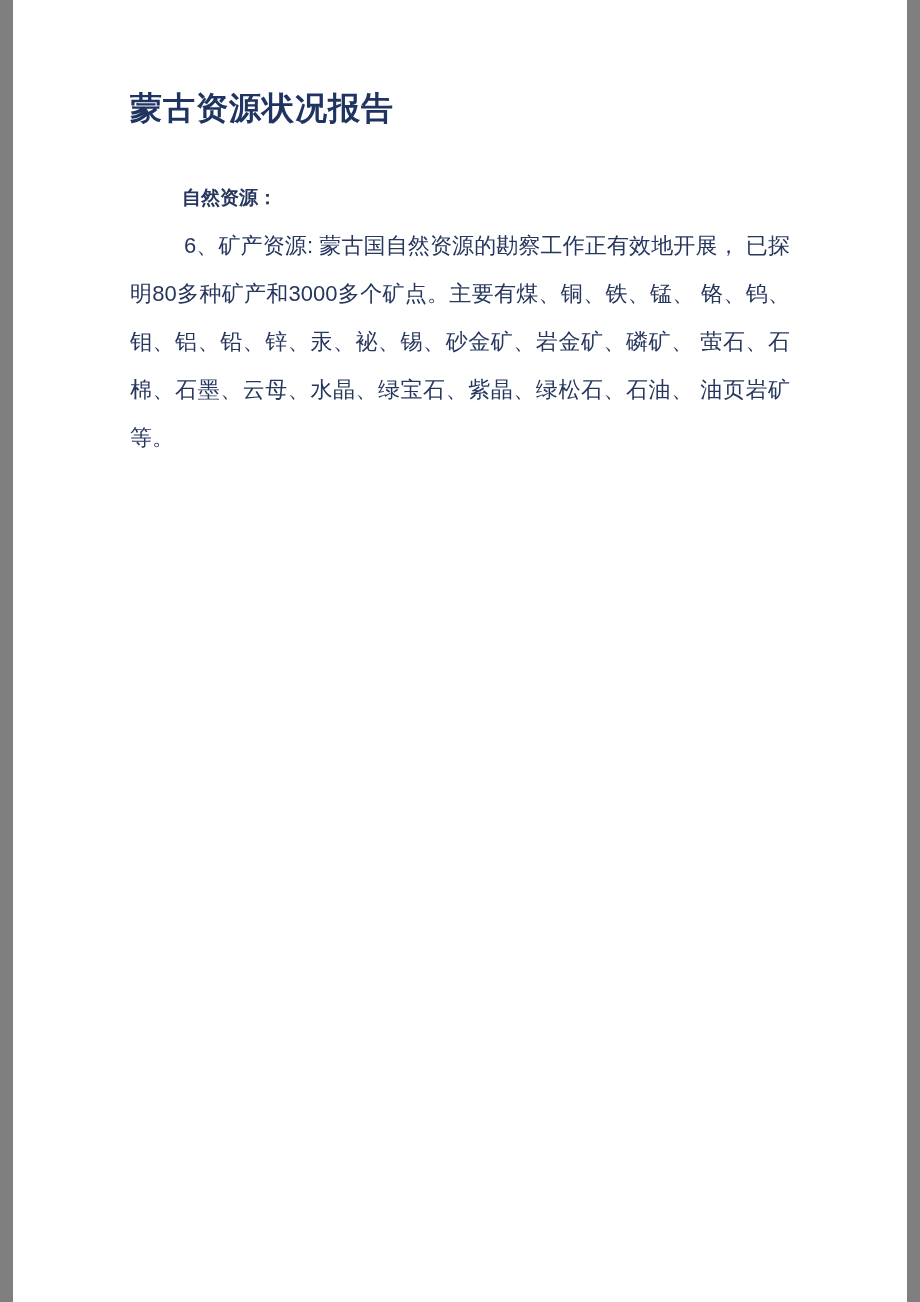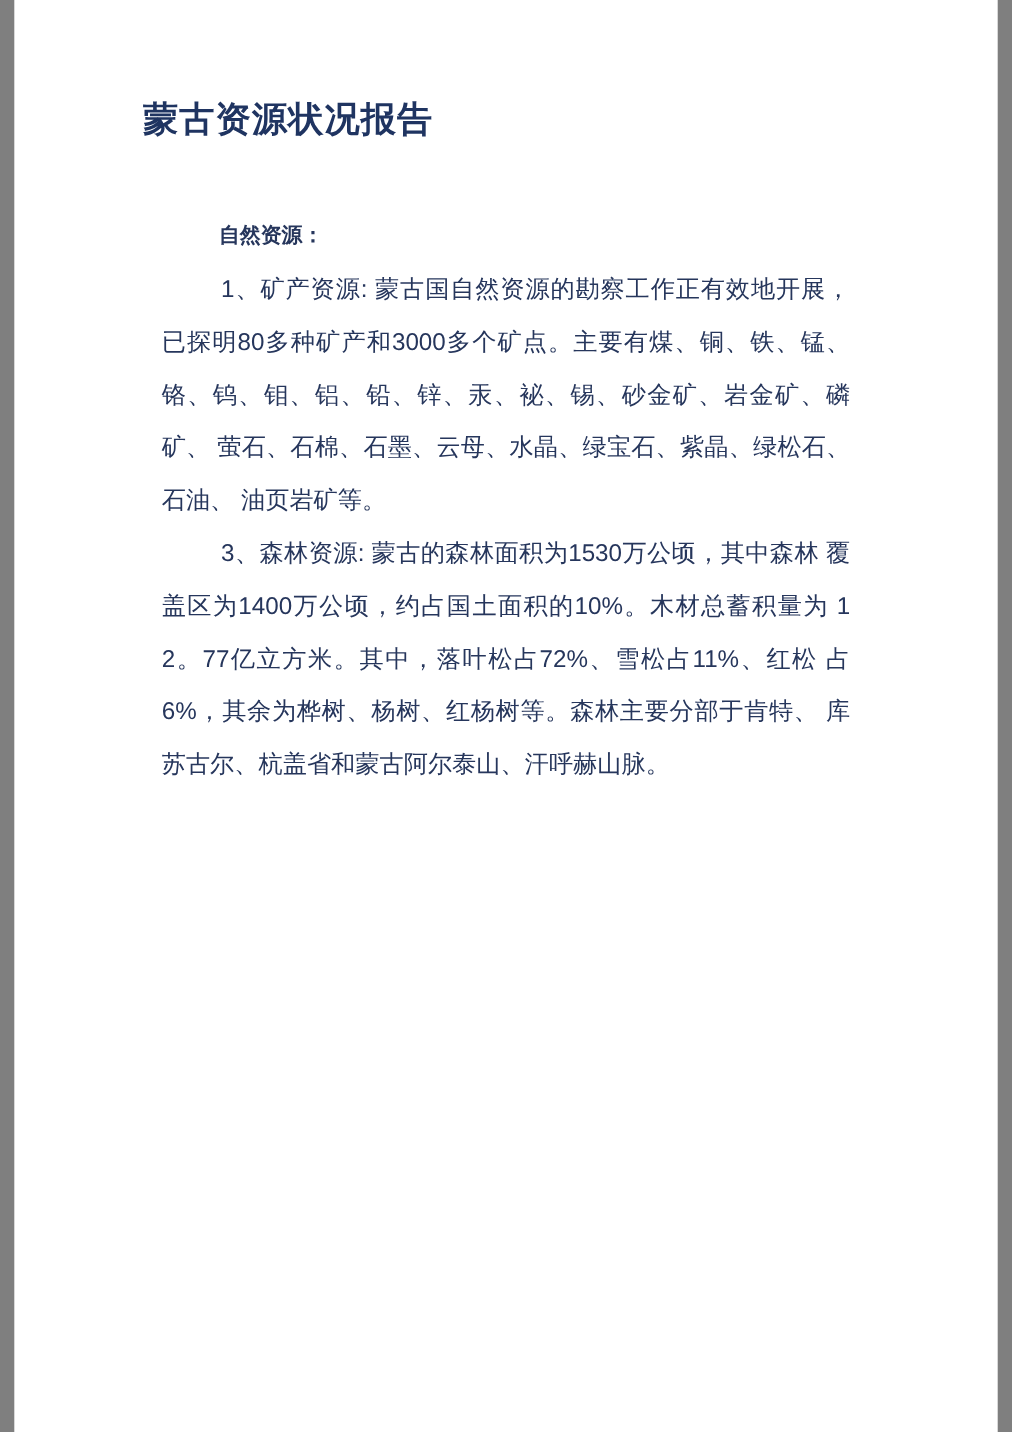--- a/index.html
+++ b/index.html
@@ -28,21 +28,21 @@
   .side-strip.right{right:0;}
   .doc-title{
     margin:88px 130px 0 130px;
     font-size:32px;
     font-weight:bold;
     color:var(--title-color);
     line-height:1.25;
     letter-spacing:1px;
   }
   .content{
-    margin:17px;
+    margin:0;
     padding:46px 130px 0 130px;
   }
   .section-heading{
     margin:0;
     font-size:19px;
     font-weight:bold;
     text-indent:52px;
     line-height:48px;
     color:var(--text-color);
   }
@@ -61,17 +61,16 @@
 
 <div class="side-strip left"></div>
 <div class="side-strip right"></div>
 
 <div>
   <h1 class="doc-title">蒙古资源状况报告</h1>
 
   <div class="content">
     <p class="section-heading">自然资源：</p>
     <div id="paragraphs">
-        <p class="body-para">1、矿产资源: 蒙古国自然资源的勘察工作正有效地开展，    已探明80多种矿产和3000多个矿点。主要有煤、铜、铁、锰、  铬、钨、钼、铝、铅、锌、汞、袐、锡、砂金矿、岩金矿、磷矿、 萤石、石棉、石墨、云母、水晶、绿宝石、紫晶、绿松石、石油、 油页岩矿等。</p>
-        <p class="body-para">3、森林资源: 蒙古的森林面积为1530万公顷，其中森林 覆盖区为1400万公顷，约占国土面积的10%。木材总蓄积量为 12。77亿立方米。其中，落叶松占72%、雪松占11%、红松 占6%，其余为桦树、杨树、红杨树等。森林主要分部于肯特、  库苏古尔、杭盖省和蒙古阿尔泰山、汗呼赫山脉。</p>
+        <p class="body-para">6、矿产资源: 蒙古国自然资源的勘察工作正有效地开展，    已探明80多种矿产和3000多个矿点。主要有煤、铜、铁、锰、  铬、钨、钼、铝、铅、锌、汞、袐、锡、砂金矿、岩金矿、磷矿、 萤石、石棉、石墨、云母、水晶、绿宝石、紫晶、绿松石、石油、 油页岩矿等。</p>
       </div>
   </div>
 </div>
 
 </body></html>

